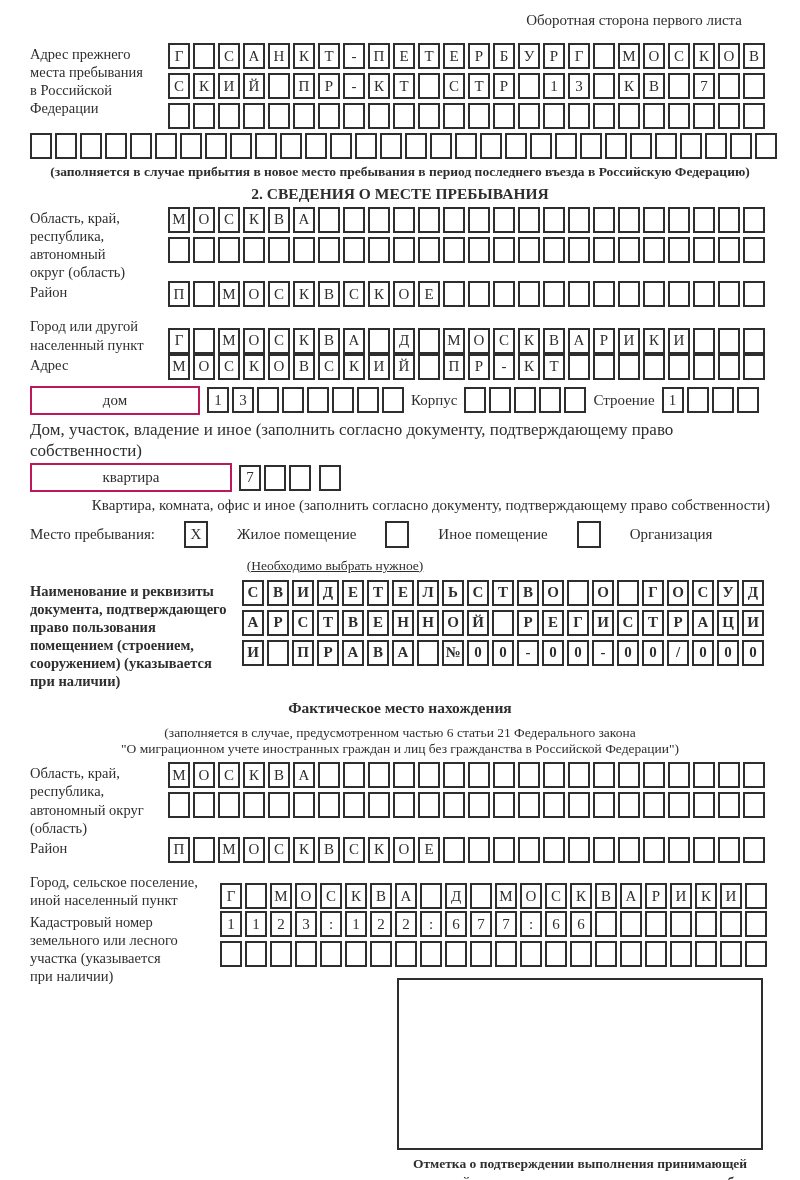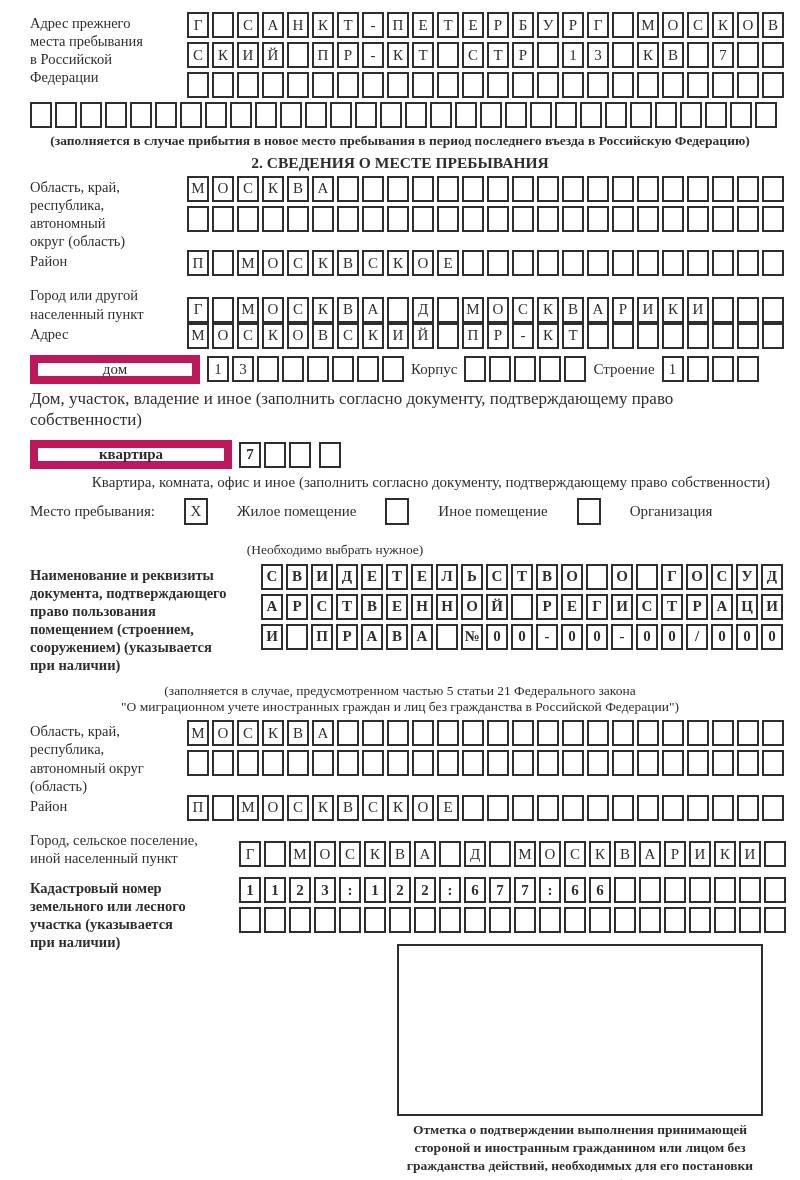--- a/index.html
+++ b/index.html
@@ -6,62 +6,63 @@
   html,body { background:#ffffff; }
   body {
     width:800px; height:1180px; overflow:hidden; position:relative;
     font-family:"Liberation Serif","DejaVu Serif",serif;
     color:#181818;
   }
   .page { padding:12px 30px 0 30px; }
 
   .header-note { text-align:right; font-size:15px; padding-right:28px; margin-bottom:14px; }
 
-  .form-row { display:flex; align-items:flex-start;gap:19px; }
+  .form-row { display:flex; align-items:flex-start; }
   .label { font-size:14.5px; line-height:1.25; white-space:pre-line; padding-top:2px; }
   .w138 { width:138px; min-width:138px; }
   .w190 { width:190px; min-width:190px; }
   .w212 { width:212px; min-width:212px; }
 
   .rows { display:flex; flex-direction:column; gap:4px; }
   .cells { display:flex; gap:3px; }
   .cell {
     width:22px; min-width:22px; height:26px;
     border:2px solid #2e2e2e; background:#fff;
     display:flex; align-items:center; justify-content:center;
     font-size:15px;
   }
 
   .note { font-size:13.5px; line-height:1.25; }
   .center { text-align:center; }
   .title { text-align:center; font-size:15.5px; font-weight:bold; }
 
   .house-row { display:flex; align-items:center; gap:7px; margin-top:6px; }
-  .wide-box { height:29px; border:8px solid #be185d; display:flex; align-items:center; justify-content:center; font-size:15px; }
+  .wide-box { height:29px; border:2px solid #be185d; display:flex; align-items:center; justify-content:center; font-size:15px; }
   .house-box { width:170px; }
   .apt-box { width:202px; }
   .inline-label { font-size:15px; white-space:nowrap; }
   .apt-cells .cell:last-child { margin-left:5px; }
 
   .stay-row { display:flex; align-items:center; gap:29px; font-size:15px; margin-top:6px; }
   .checkbox { width:24px; min-width:24px; height:27px; }
 
-  .choose-note { width:610px; margin-top:17px; }
-
-  .mt2{margin-top:10px;font-weight:bold;} .mt3{margin-top:8px;align-items:flex-end;} .mt4{margin-top:4px;font-family:Liberation Serif, serif;} .mt5{margin-top:5px;font-weight:bold;}
+  .choose-note { width:610px; margin-top:10px;text-decoration:underline; }
+
+  .mt2{margin-top:2px;} .mt3{margin-top:8px;align-items:flex-end;} .mt4{margin-top:4px;font-family:Liberation Serif, serif;} .mt5{margin-top:5px;font-weight:bold;}
 
   .stamp-box { width:366px; height:172px; border:2px solid #2e2e2e; margin-left:367px; margin-top:-8px; }
   .stamp-note { width:400px; margin-left:350px; margin-top:5px; text-align:center;
                 font-size:13.5px; line-height:1.36; white-space:pre-line;font-weight:bold; }
 </style>
 </head>
 <body style="color: rgb(46, 46, 46); background: rgb(255, 255, 255);">
 
 <div class="page">
 
+  <div class="header-note">Оборотная сторона первого листа</div>
 
   <div class="form-row">
     <div class="label w138">Адрес прежнего
 места пребывания
 в Российской
 Федерации</div>
     <div class="rows">
       <div class="cells">
           <div class="cell">Г</div>
           <div class="cell"></div>
@@ -455,21 +456,22 @@
           <div class="cell">0</div>
           <div class="cell">0</div>
           <div class="cell">/</div>
           <div class="cell">0</div>
           <div class="cell">0</div>
           <div class="cell">0</div>
         </div>
     </div>
   </div>
 
-  <div class="note center mt3">(заполняется в случае, предусмотренном частью 5 статьи 21 Федерального закона</div>
+  <div class="title mt3">Фактическое место нахождения</div>
+  <div class="note center mt3">(заполняется в случае, предусмотренном частью 6 статьи 21 Федерального закона</div>
   <div class="note center">"О миграционном учете иностранных граждан и лиц без гражданства в Российской Федерации")</div>
 
   <div class="form-row mt4">
     <div class="label w138">Область, край,
 республика,
 автономный округ
 (область)</div>
     <div class="rows">
       <div class="cells">
           <div class="cell">М</div>

